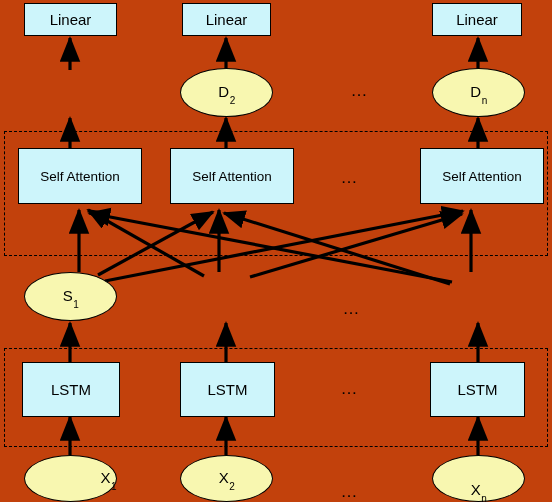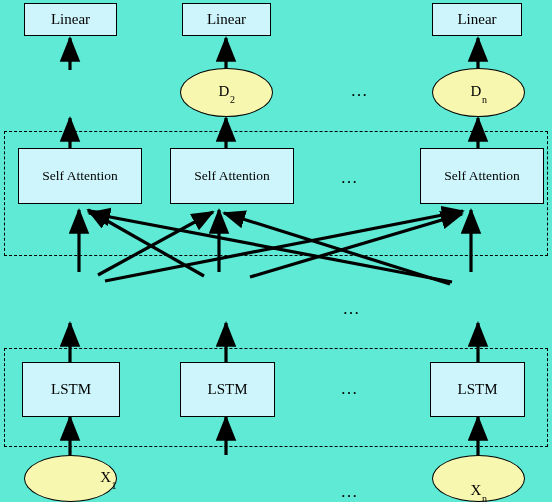--- a/index.html
+++ b/index.html
@@ -4,22 +4,22 @@
 <style>
   html, body {
     margin: 0;
     padding: 0;
     background: #ffffff;
   }
   #canvas {
     position: relative;
     width: 552px;
     height: 502px;
-    background: #5eead4;
-    font-family: Liberation Serif, serif;
+    background: #c2410c;
+    font-family: Liberation Sans, sans-serif;
     overflow: hidden;
   }
   svg.layer {
     position: absolute;
     left: 0;
     top: 0;
     width: 552px;
     height: 502px;
   }
   .node-box {
@@ -162,20 +162,23 @@
     <span>Self Attention</span>
   </div>
   <div class="node-box small-label" style="left:420px; top:148px; width:124px; height:56px;">
     <span>Self Attention</span>
   </div>
 
   <div class="dots" style="left:330px; top:165px; width:40px; height:26px;">
     <span>…</span>
   </div>
 
+  <div class="node-ellipse" style="left:24px; top:272px; width:93px; height:49px;">
+    <span><span>S</span><span class="sub">1</span></span>
+  </div>
 
   <div class="dots" style="left:332px; top:296px; width:40px; height:26px;">
     <span>…</span>
   </div>
 
   <div class="node-box" style="left:22px; top:362px; width:98px; height:55px;">
     <span>LSTM</span>
   </div>
   <div class="node-box" style="left:180px; top:362px; width:95px; height:55px;">
     <span>LSTM</span>
@@ -184,20 +187,23 @@
     <span>LSTM</span>
   </div>
 
   <div class="dots" style="left:330px; top:376px; width:40px; height:26px;">
     <span>…</span>
   </div>
 
   <div class="node-ellipse" style="left:24px; top:455px; width:93px; height:47px;justify-content:flex-end;">
     <span><span>X</span><span class="sub">1</span></span>
   </div>
+  <div class="node-ellipse" style="left:180px; top:455px; width:93px; height:47px;">
+    <span><span>X</span><span class="sub">2</span></span>
+  </div>
   <div class="node-ellipse" style="left:432px; top:455px; width:93px; height:47px;align-items:flex-end;">
     <span><span>X</span><span class="sub">n</span></span>
   </div>
 
   <div class="dots" style="left:330px; top:482px; width:40px; height:20px;">
     <span>…</span>
   </div>
 
 </div>
 

